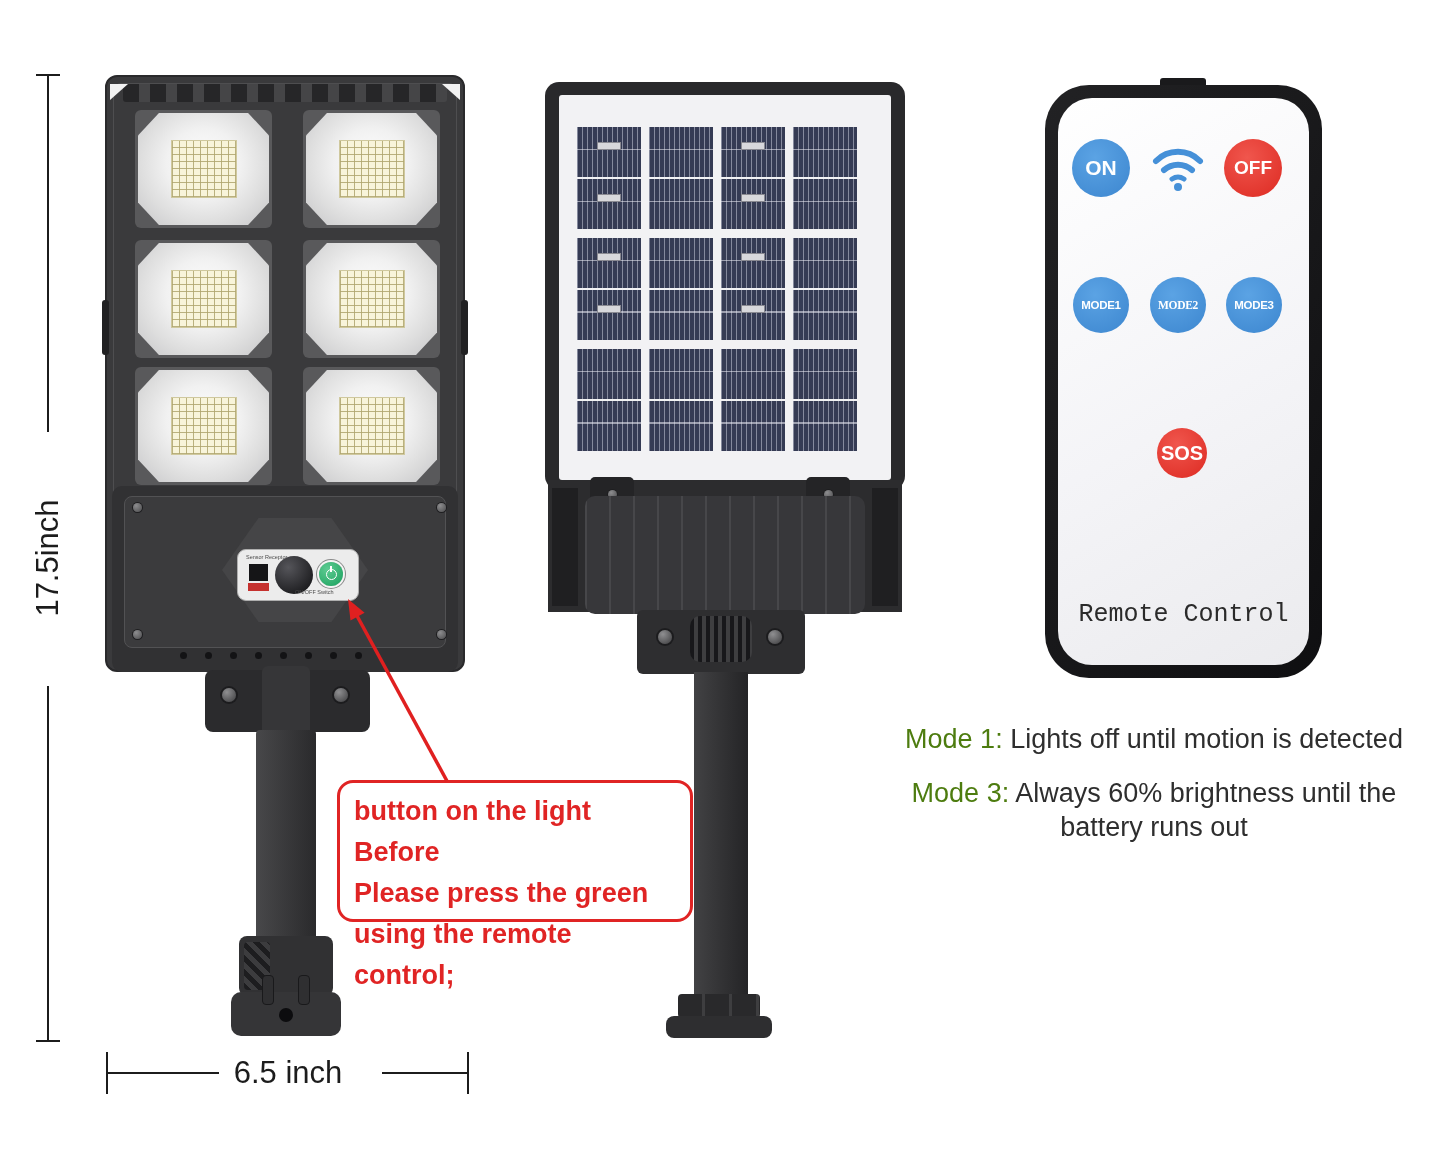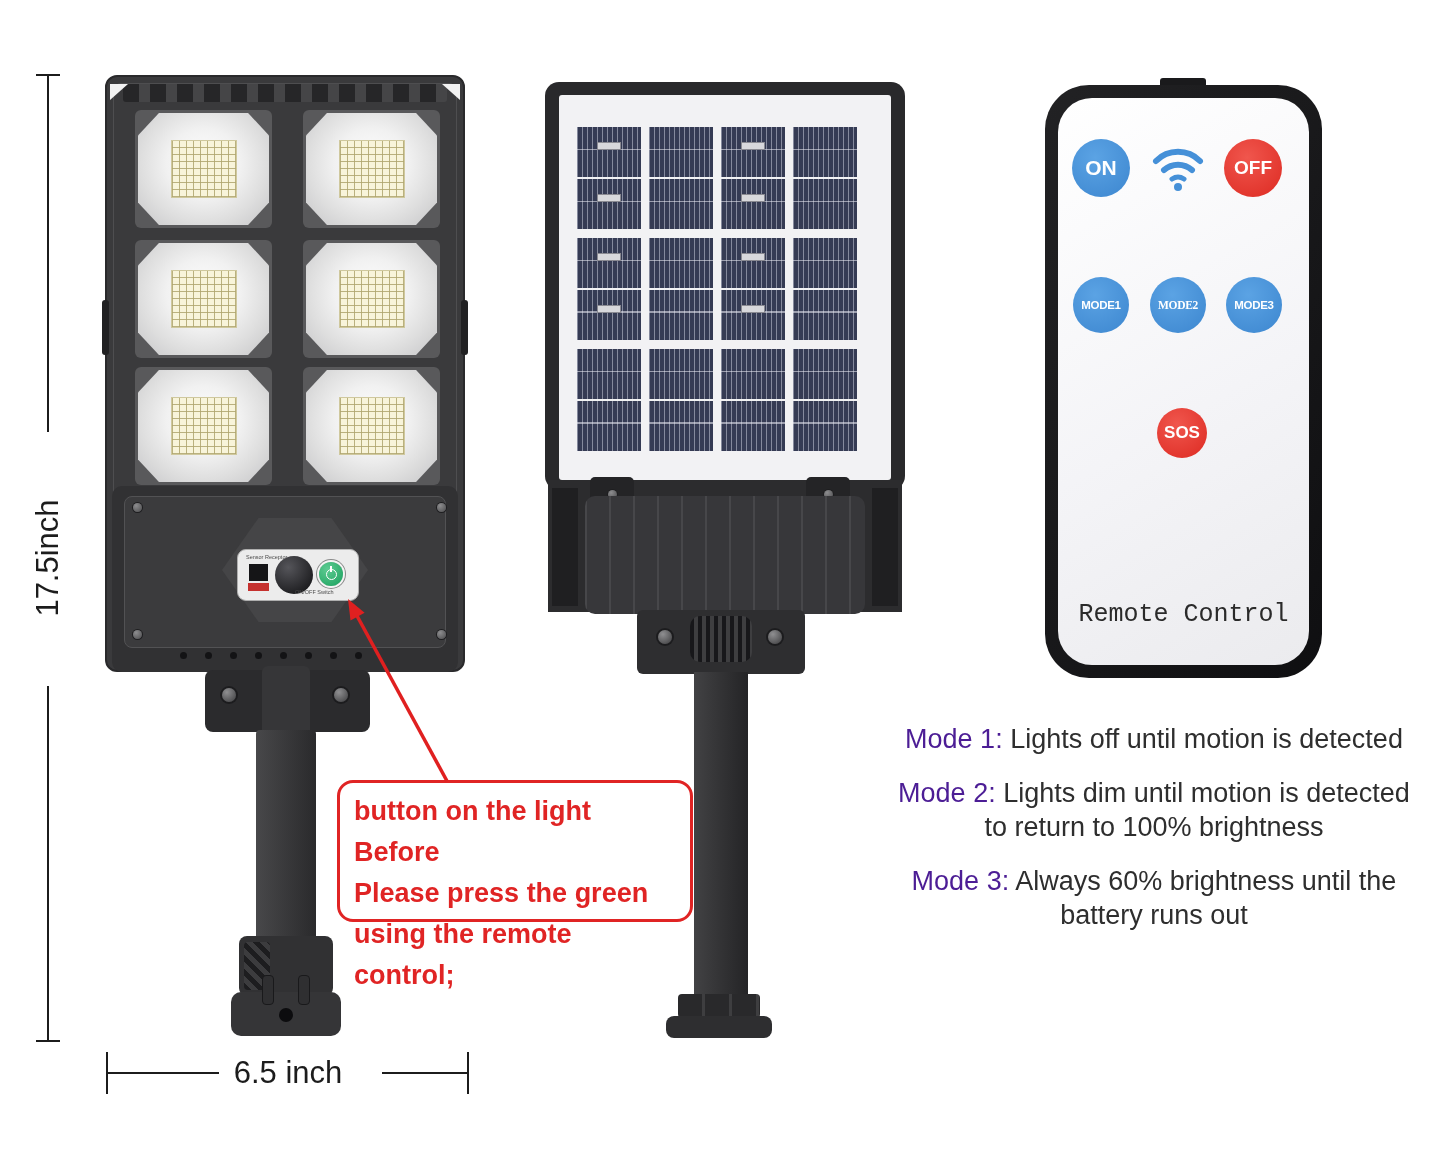--- a/index.html
+++ b/index.html
@@ -66,27 +66,27 @@
   
   .remote-notch{left:1160px;top:78px;width:46px;height:14px;background:#1a1a1c;border-radius:3px;}
   .remote-body{left:1045px;top:85px;width:277px;height:593px;background:linear-gradient(120deg,#222224,#0f0f11);border-radius:44px;}
   .remote-face{left:1058px;top:98px;width:251px;height:567px;background:linear-gradient(150deg,#ffffff 0%,#f4f4f7 55%,#ebebee 100%);border-radius:34px;}
   .rbtn{display:flex;align-items:center;justify-content:center;border-radius:50%;color:#ffffff;font-weight:bold;cursor:pointer;}
   .rbtn-blue{background:radial-gradient(circle at 40% 32%,#5ba3e4,#3c86cf);}
   .rbtn-red{background:radial-gradient(circle at 40% 32%,#f0564d,#dd2a22);}
   .btn-on{left:1072px;top:139px;width:58px;height:58px;font-size:21px;}
   .btn-off{left:1224px;top:139px;width:58px;height:58px;font-size:19px;}
   .btn-mode{width:56px;height:56px;top:277px;font-size:11.5px;letter-spacing:-.3px;}
-  .btn-sos{left:1157px;top:408px;width:50px;height:50px;font-size:17px;}
+  .btn-sos{left:1157px;top:428px;width:50px;height:50px;font-size:20px;}
   .remote-label{left:1058px;top:600px;width:251px;text-align:center;font-family:"Liberation Mono",monospace;font-size:25px;color:#2a2a2a;}
 
   
   .modes-block{left:898px;top:722px;width:512px;font-size:27px;line-height:34px;color:#2e2e2e;}
   .mode-row{margin-bottom:20px;text-align:center;}
-  .mode-label{color:#4c1d95;}
+  .mode-label{color:#4d7c0f;}
   .note-block{left:893px;top:988px;width:524px;font-size:29px;font-weight:bold;line-height:43px;color:#e22a26;text-align:center;}
 
   
   .callout{left:337px;top:780px;width:356px;height:142px;border:3px solid #e02424;border-radius:16px;background:#ffffff;box-sizing:border-box;padding:8px 14px;font-size:27px;font-weight:bold;color:#e02424;line-height:41px;}
 
   svg.overlay{position:absolute;left:0;top:0;pointer-events:none;}
 </style>
 </head>
 <body>
 
@@ -259,24 +259,20 @@
   <div class="abs rbtn rbtn-blue btn-mode" style="left:1150px;font-family:Liberation Serif, serif;">MODE2</div>
   <div class="abs rbtn rbtn-blue btn-mode" style="left:1226px;">MODE3</div>
   <div class="abs rbtn rbtn-red btn-sos">SOS</div>
   <div class="abs remote-label">Remote Control</div>
 
   <div class="abs modes-block">
     <div class="mode-row">
       <div><span class="mode-label">Mode 1:</span> <span>Lights off until motion is detected</span></div>
     </div>
     <div class="mode-row">
-      <div><span class="mode-label">Mode 2:</span> <span>Lights dim until motion is detected</span></div>
-      <div>to return to 100% brightness</div>
-    </div>
-    <div class="mode-row">
       <div><span class="mode-label">Mode 3:</span> <span>Always 60% brightness until the</span></div>
       <div>battery runs out</div>
     </div>
   </div>
 
 
   <div class="abs callout">
     <div>button on the light Before</div>
     <div>Please press the green</div>
     <div>using the remote control;</div>

